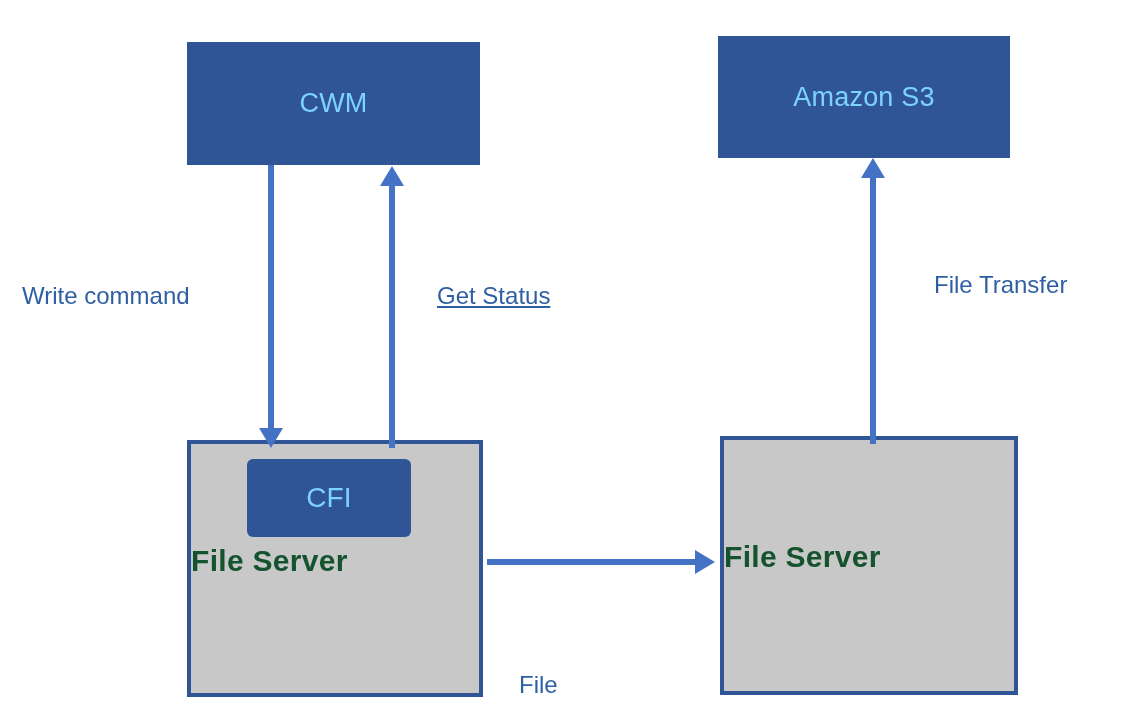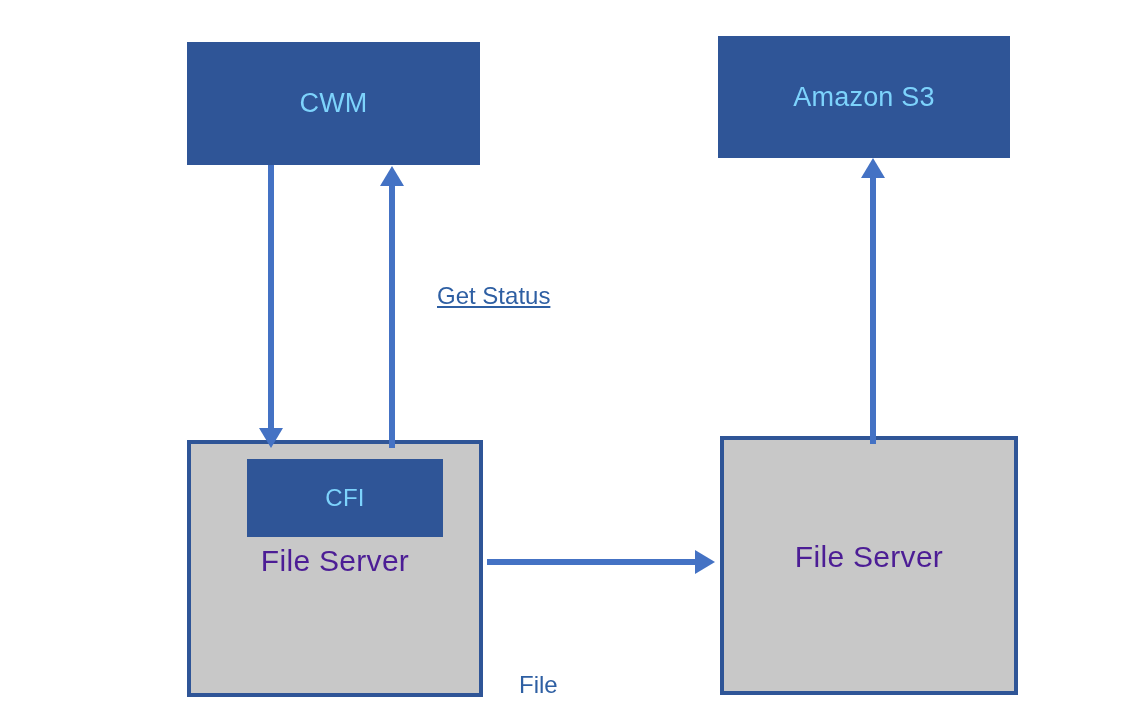--- a/index.html
+++ b/index.html
@@ -37,34 +37,34 @@
   }
   .node-gray {
     background: #C8C8C8;
     border: 4px solid #2F5597;
     display: block;
   }
   .node-gray .server-label {
     position: absolute;
     left: 0;
     right: 0;
-    text-align: center;
-    color: #4c1d95;
+    text-align: left;
+    color: #14532d;
     font-size: 30px;
-    font-weight: normal;
+    font-weight: bold;
     letter-spacing: 0.3px;
   }
 
   #cwm-box       { left: 187px; top: 42px;  width: 293px; height: 123px; }
   #s3-box        { left: 718px; top: 36px;  width: 292px; height: 122px; justify-content: center; }
   #fileserver-left  { left: 187px; top: 440px; width: 296px; height: 257px; }
   #fileserver-right { left: 720px; top: 436px; width: 298px; height: 259px; }
 
-  #cfi-box { left: 56px; top: 15px; width: 196px; height: 78px;
-             font-size: 24px; position: absolute; }
+  #cfi-box { left: 56px; top: 15px; width: 164px; height: 78px;
+             font-size: 28px; position: absolute; border-radius: 6px; }
   #fs-left-label  { top: 100px; }
   #fs-right-label { top: 100px; }
 
   
   .arrow-v, .arrow-h {
     position: absolute;
   }
   .arrow-line-v {
     position: absolute;
     width: 6px;
@@ -170,22 +170,24 @@
   <div class="arrow-v" id="arrow-transfer">
     <div class="arrow-line-v"></div>
     <div class="head-up"></div>
   </div>
 
   <div class="arrow-h" id="arrow-fileops">
     <div class="arrow-line-h"></div>
     <div class="head-right"></div>
   </div>
 
+  <div class="edge-label" id="label-write">Write command</div>
 
   <div class="edge-label" id="label-status">Get Status</div>
 
+  <div class="edge-label" id="label-transfer">File Transfer</div>
 
   <div class="edge-label" id="label-fileops">
     <div>File</div>
     
   </div>
 
 </div>
 
 </body></html>

